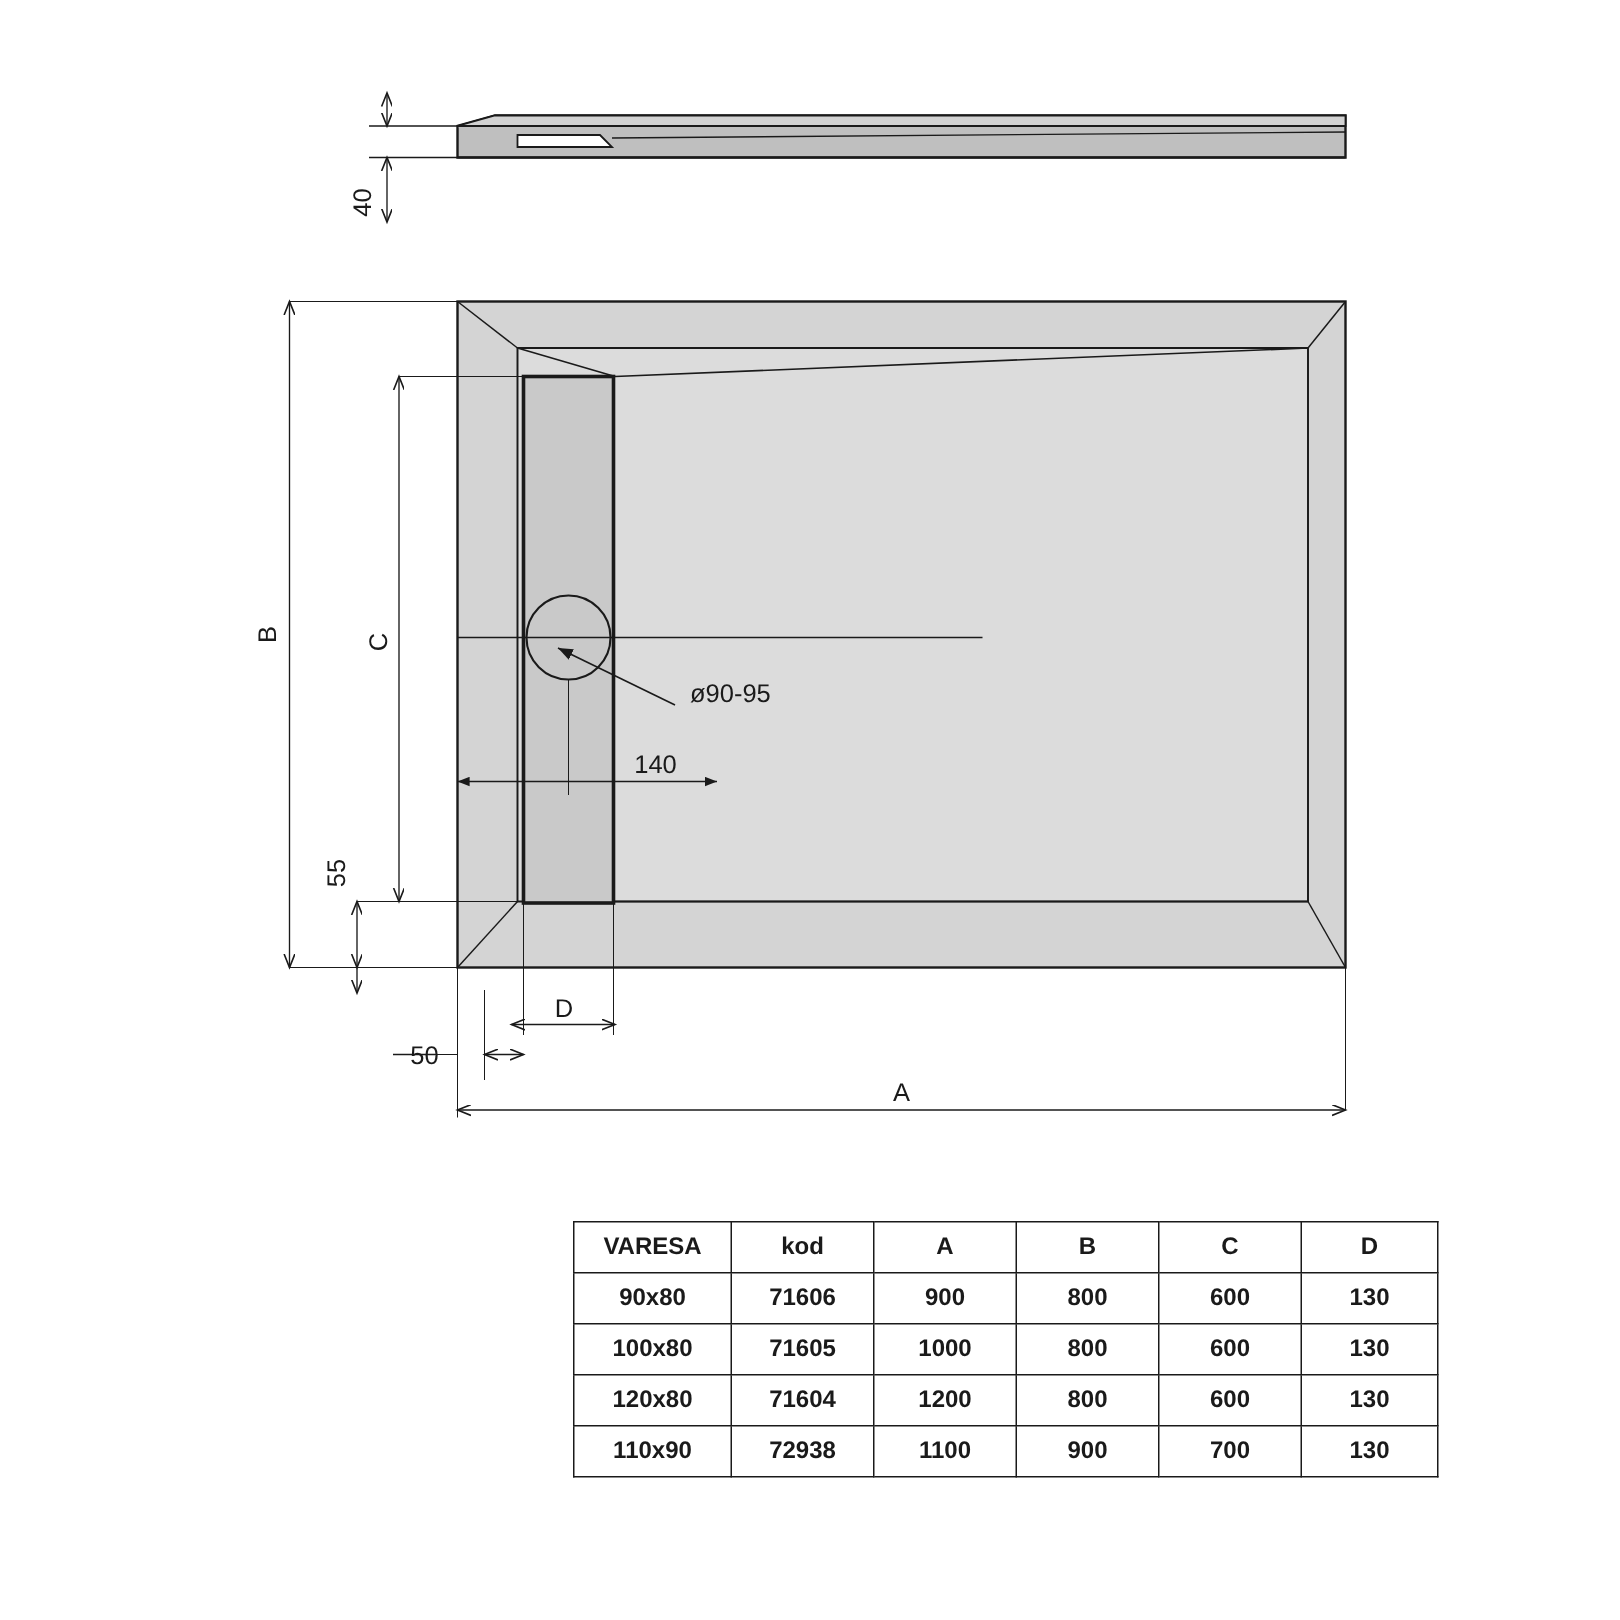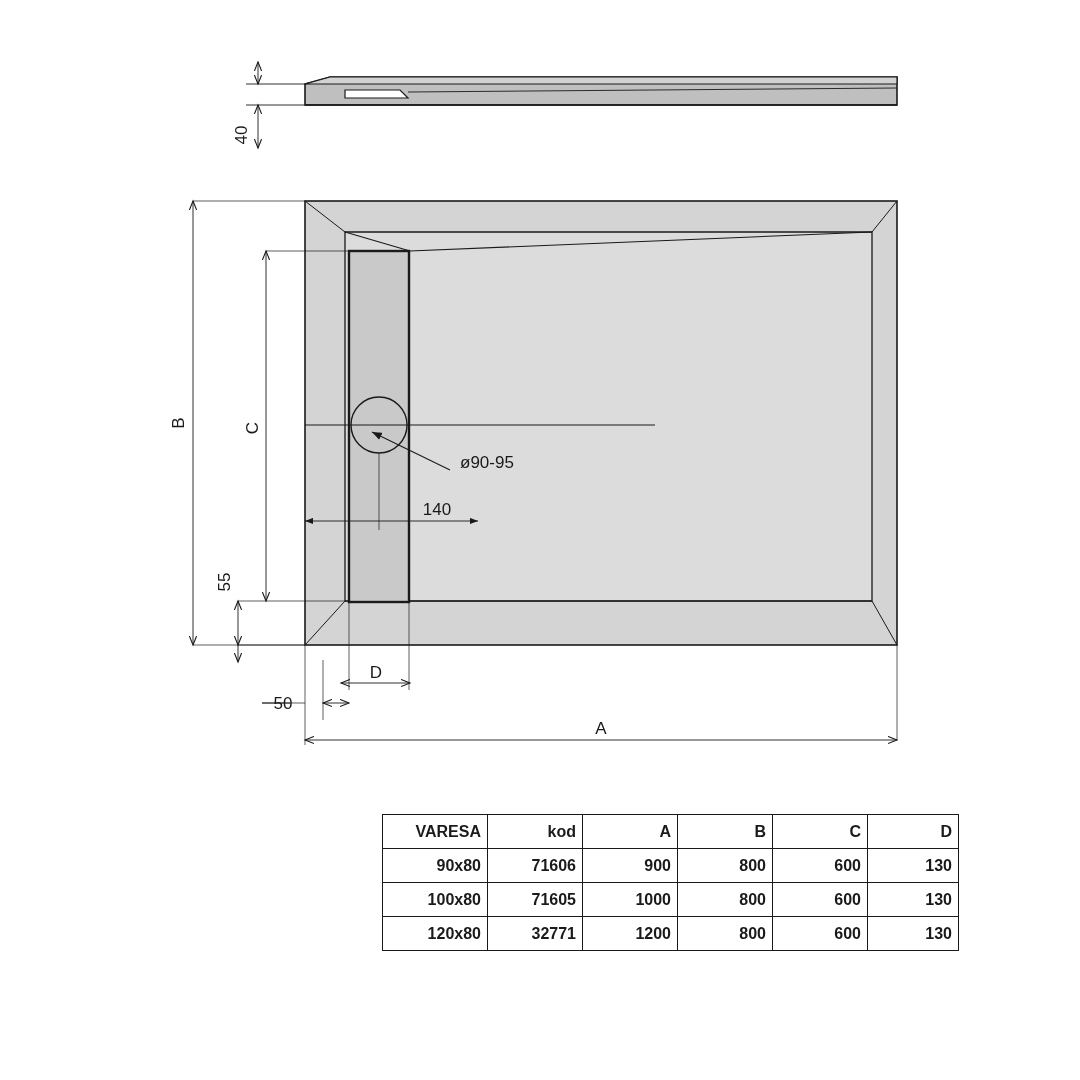--- a/index.html
+++ b/index.html
@@ -37,21 +37,21 @@
     position: absolute;
     left: 382px;
     top: 814px;
     border-collapse: collapse;
     font-size: 16px;
   }
   #spec-table td, #spec-table th {
     border: 1.3px solid #1a1a1a;
     height: 33px;
     padding: 0 6px;
-    text-align: right;
+    text-align: center;
     font-weight: bold;
     font-family: "Liberation Sans", sans-serif;
     color: #1a1a1a;
   }
   #spec-table th { font-weight: bold; }
   #spec-table .c0 { width: 92px; }
   #spec-table .c1 { width: 82px; margin-top: 15px; }
   #spec-table .c2 { width: 82px; }
   #spec-table .c3 { width: 82px; }
   #spec-table .c4 { width: 82px; }
@@ -186,22 +186,30 @@
       <tr>
         <td>100x80</td>
         <td>71605</td>
         <td>1000</td>
         <td>800</td>
         <td>600</td>
         <td>130</td>
       </tr>
       <tr>
         <td>120x80</td>
-        <td>32771</td>
+        <td>71604</td>
         <td>1200</td>
         <td>800</td>
         <td>600</td>
         <td>130</td>
       </tr>
+      <tr>
+        <td>110x90</td>
+        <td>72938</td>
+        <td>1100</td>
+        <td>900</td>
+        <td>700</td>
+        <td>130</td>
+      </tr>
     </tbody>
   </table>
 
 </div>
 
 </body></html>

